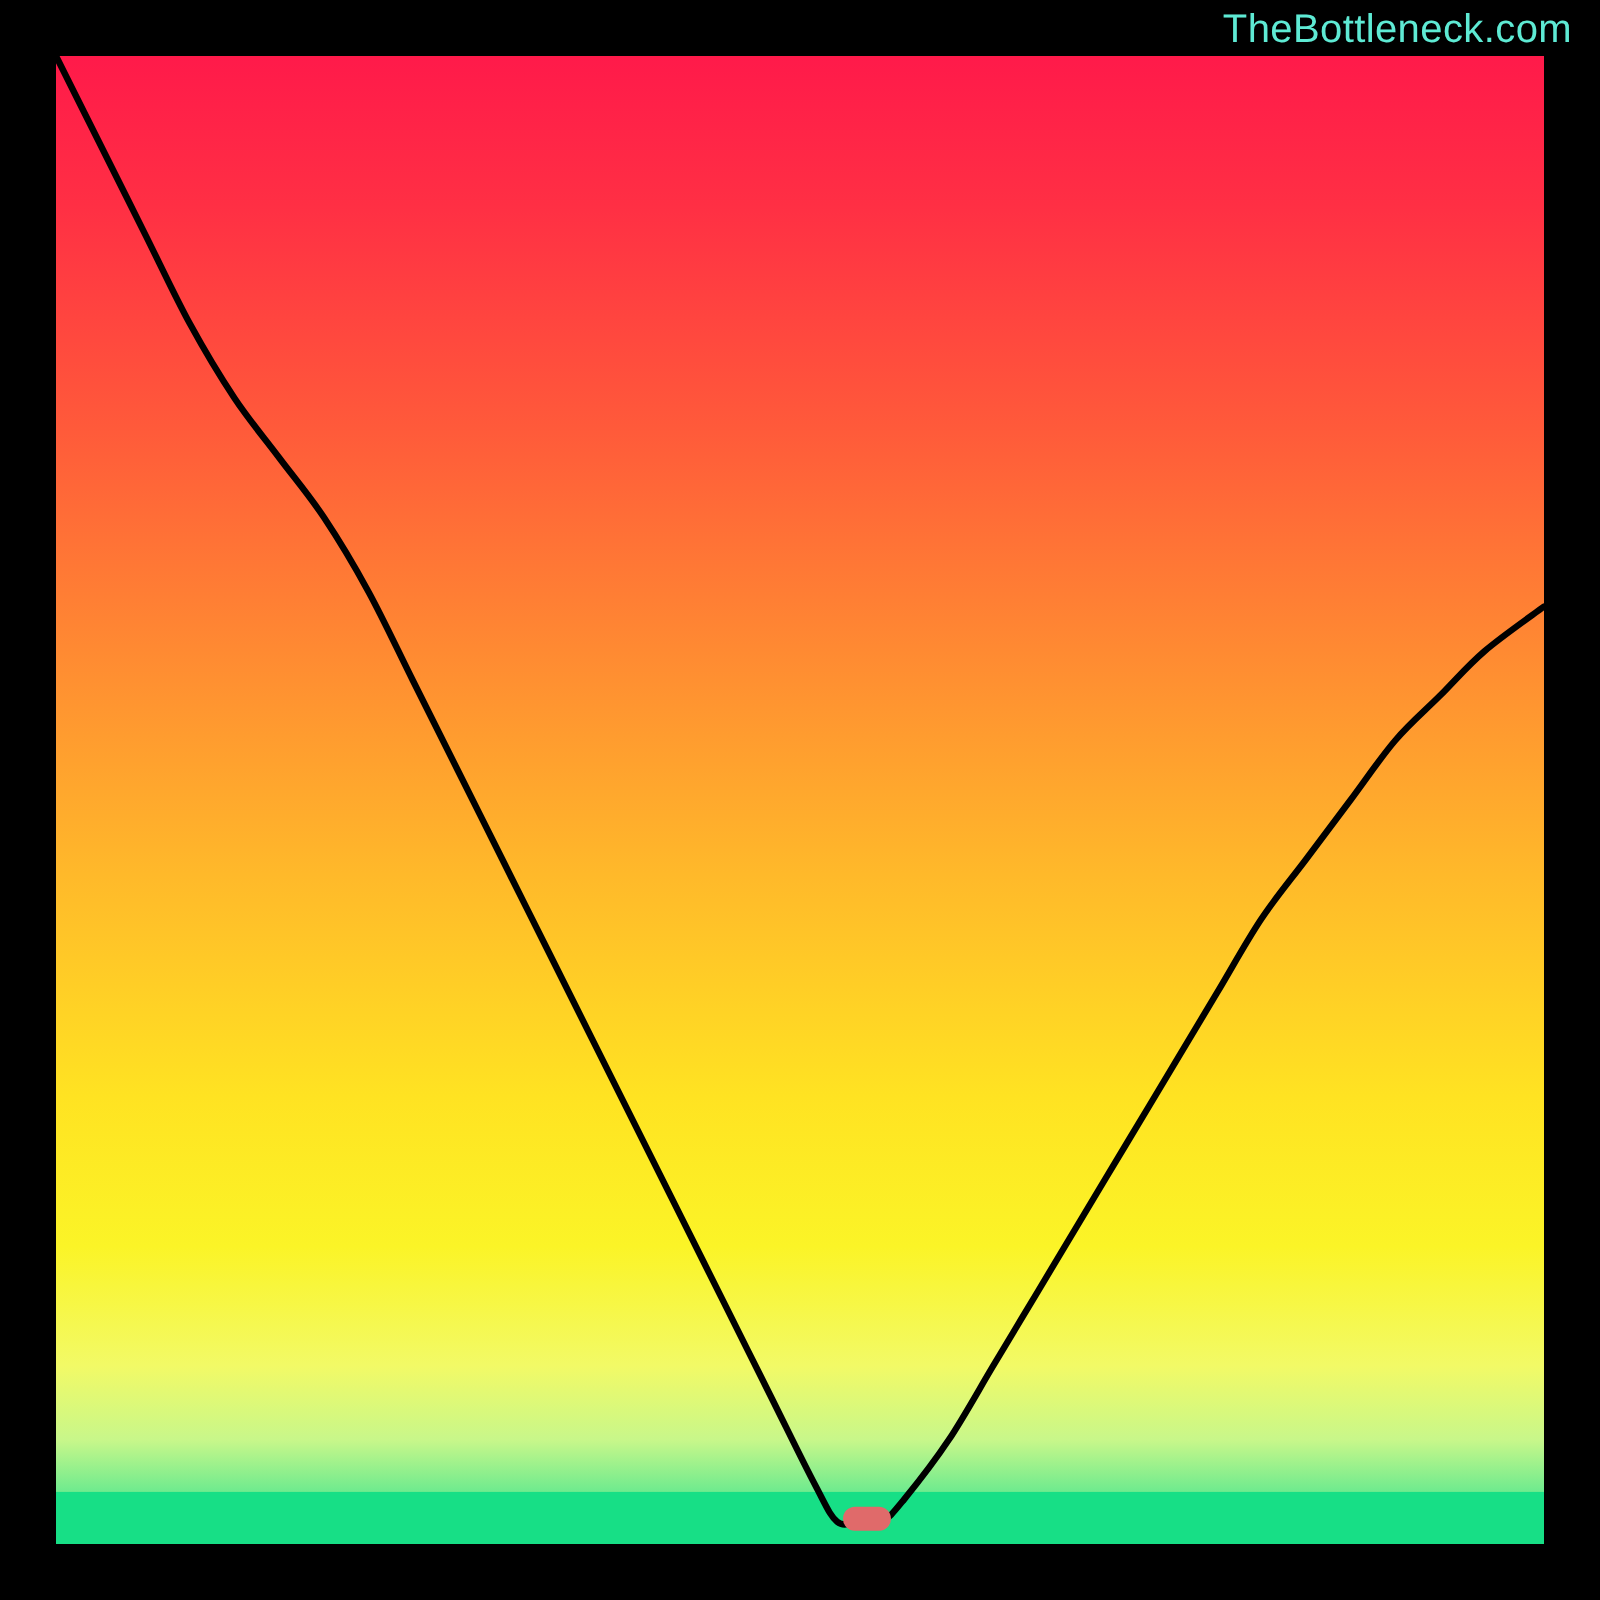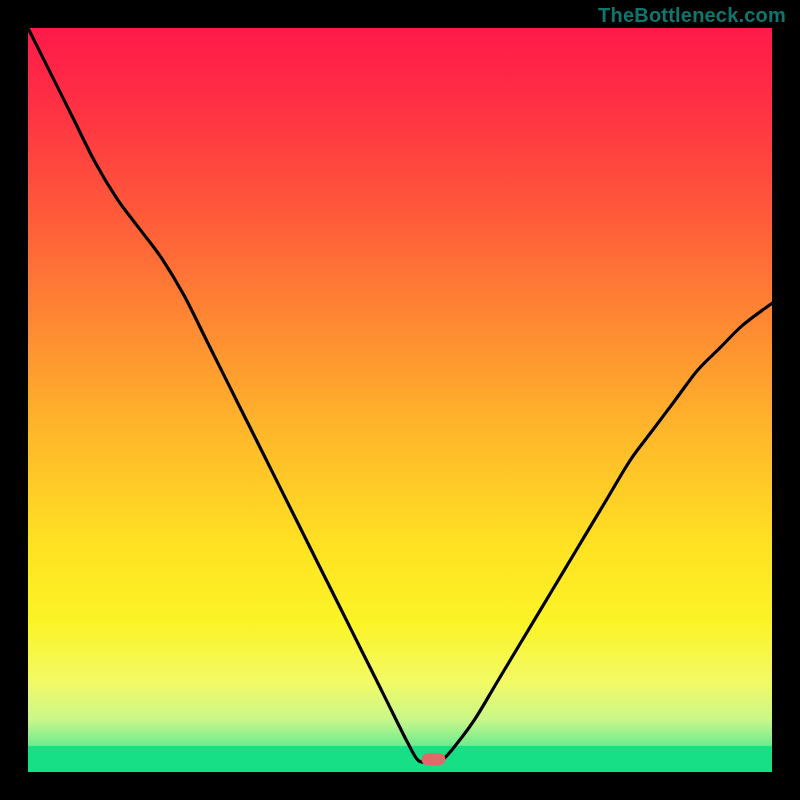--- a/index.html
+++ b/index.html
@@ -14,23 +14,23 @@
   .frame {
     position: relative;
     width: 800px;
     height: 800px;
     background: #000;
   }
   .watermark {
     position: absolute;
     top: 4px;
     right: 14px;
-    color: #0f766e;
+    color: #5eead4;
     font-size: 20px;
-    font-weight: 700;
+    font-weight: 400;
     letter-spacing: 0.2px;
     z-index: 5;
   }
   svg.plot {
     position: absolute;
     top: 0;
     left: 0;
   }
 </style>
 </head>

